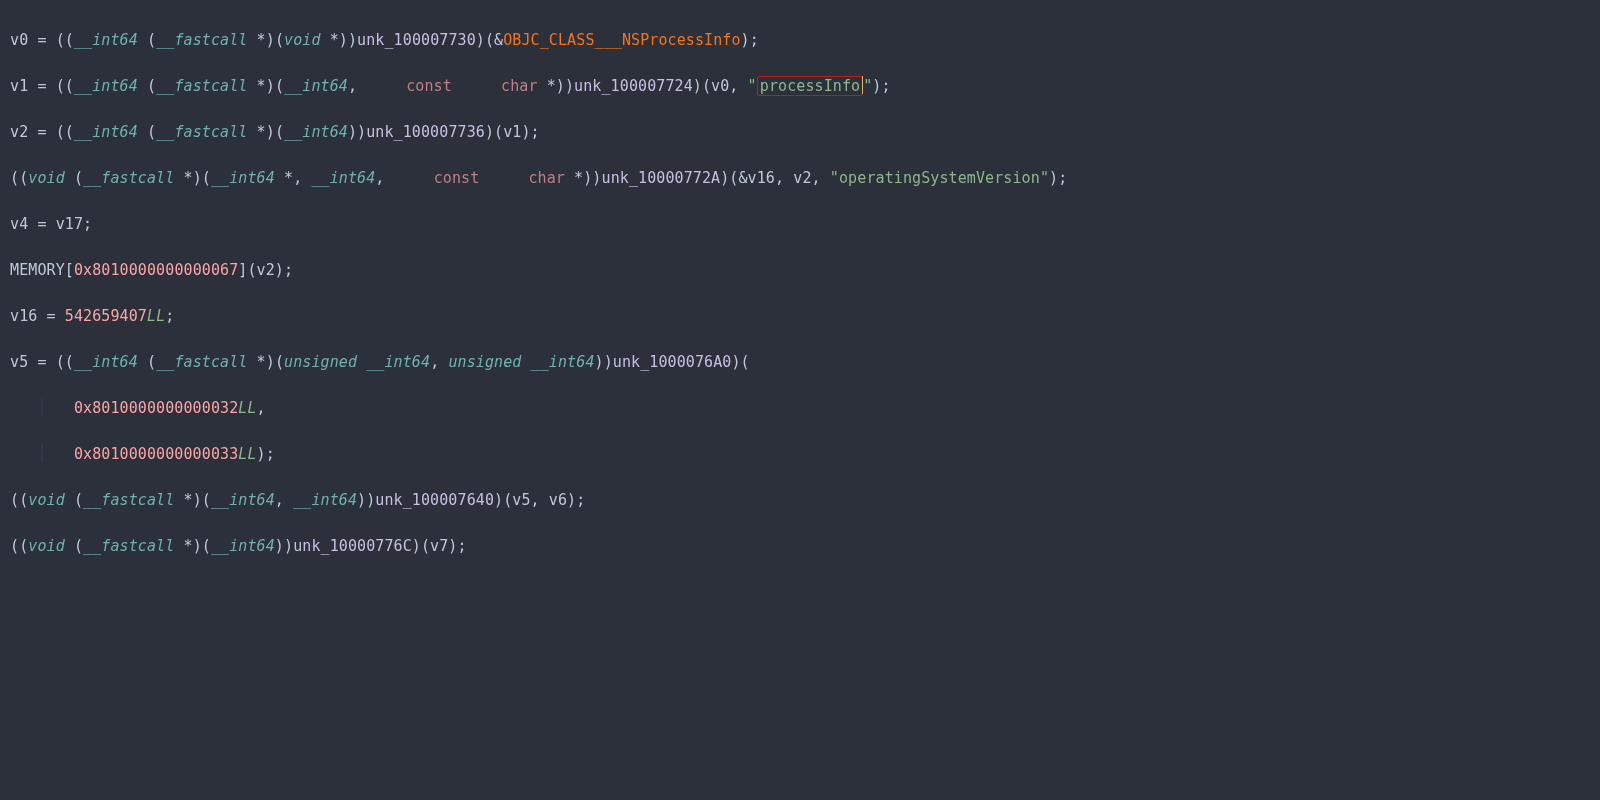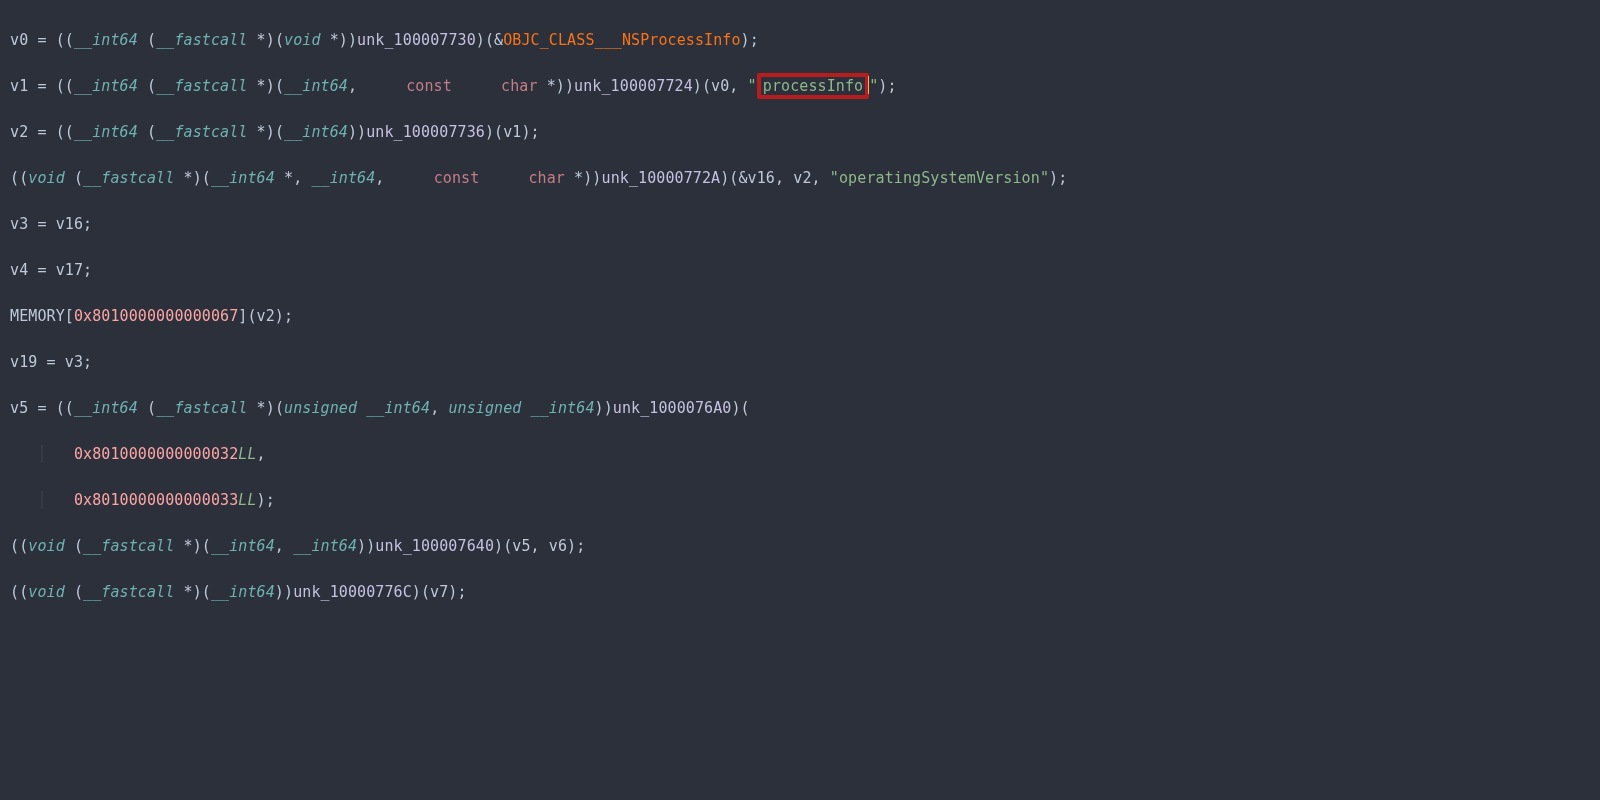--- a/index.html
+++ b/index.html
@@ -1,43 +1,42 @@
 <!DOCTYPE html>
 <html><head>
 <meta charset="utf-8">
 <style>
   html,body{margin:0;padding:0;background:#2b303b;color:#c5cdd9;font-family:ui-monospace,Menlo,Consolas,monospace;font-size:15px;line-height:23px;}
   .editor{padding:6px 10px 20px 10px;white-space:pre;letter-spacing:0.1px;}
   .line{display:block;position:relative;}
   .cursor{display:inline-block;width:1px;height:18px;background:#e6b36a;vertical-align:-3px;margin-left:-1px;}
-  .hl-box{border:4px solid #b91c1c;padding:0 2px;border-radius:2px;}
+  .hl-box{border:1px solid #b91c1c;padding:0 2px;border-radius:2px;}
   .c-var{color:#bfc9d9;}
   .c-op{color:#bfc9d9;}
   .c-punc{color:#bfc9d9;}
   .c-fn{color:#c6c0e1;text-align:right;}
   .c-type{color:#6fb2b0;font-style:italic;}
   .c-kw{color:#c27e86;margin-left:40px;}
   .c-num{color:#fca5a5;}
   .c-ll{color:#8fb78c;font-style:italic;}
   .c-str{color:#8fb78c;}
   .c-obj{color:#f97316;}
   .guide{color:#3a4150;}
 </style>
 </head>
 <body>
 
 <div class="editor">
 <span class="line"><span class="c-var">v0</span> <span class="c-op">=</span> <span class="c-punc">((</span><span class="c-type">__int64</span> <span class="c-punc">(</span><span class="c-type">__fastcall</span> <span class="c-op">*</span><span class="c-punc">)(</span><span class="c-type">void</span> <span class="c-op">*</span><span class="c-punc">))</span><span class="c-fn">unk_100007730</span><span class="c-punc">)(</span><span class="c-op">&amp;</span><span class="c-obj">OBJC_CLASS___NSProcessInfo</span><span class="c-punc">);</span></span>
 <span class="line"><span class="c-var">v1</span> <span class="c-op">=</span> <span class="c-punc">((</span><span class="c-type">__int64</span> <span class="c-punc">(</span><span class="c-type">__fastcall</span> <span class="c-op">*</span><span class="c-punc">)(</span><span class="c-type">__int64</span><span class="c-punc">,</span> <span class="c-kw">const</span> <span class="c-kw">char</span> <span class="c-op">*</span><span class="c-punc">))</span><span class="c-fn">unk_100007724</span><span class="c-punc">)(</span><span class="c-var">v0</span><span class="c-punc">,</span> <span class="c-str">"<span class="hl-box">processInfo</span><span class="cursor"></span>"</span><span class="c-punc">);</span></span>
 <span class="line"><span class="c-var">v2</span> <span class="c-op">=</span> <span class="c-punc">((</span><span class="c-type">__int64</span> <span class="c-punc">(</span><span class="c-type">__fastcall</span> <span class="c-op">*</span><span class="c-punc">)(</span><span class="c-type">__int64</span><span class="c-punc">))</span><span class="c-fn">unk_100007736</span><span class="c-punc">)(</span><span class="c-var">v1</span><span class="c-punc">);</span></span>
 <span class="line"><span class="c-punc">((</span><span class="c-type">void</span> <span class="c-punc">(</span><span class="c-type">__fastcall</span> <span class="c-op">*</span><span class="c-punc">)(</span><span class="c-type">__int64</span> <span class="c-op">*</span><span class="c-punc">,</span> <span class="c-type">__int64</span><span class="c-punc">,</span> <span class="c-kw">const</span> <span class="c-kw">char</span> <span class="c-op">*</span><span class="c-punc">))</span><span class="c-fn">unk_10000772A</span><span class="c-punc">)(</span><span class="c-op">&amp;</span><span class="c-var">v16</span><span class="c-punc">,</span> <span class="c-var">v2</span><span class="c-punc">,</span> <span class="c-str">"<span>operatingSystemVersion</span>"</span><span class="c-punc">);</span></span>
-<span class="line"><span class="c-var">v3</span> <span class="c-op">=</span> <span class="c-var">v16</span><span class="c-punc">;</span></span>
 <span class="line"><span class="c-var">v4</span> <span class="c-op">=</span> <span class="c-var">v17</span><span class="c-punc">;</span></span>
 <span class="line"><span class="c-var">MEMORY</span><span class="c-punc">[</span><span class="c-num">0x8010000000000067</span><span class="c-punc">](</span><span class="c-var">v2</span><span class="c-punc">);</span></span>
-<span class="line"><span class="c-var">v19</span> <span class="c-op">=</span> <span class="c-var">v3</span><span class="c-punc">;</span></span>
+<span class="line"><span class="c-var">v16</span> <span class="c-op">=</span> <span class="c-num">542659407</span><span class="c-ll">LL</span><span class="c-punc">;</span></span>
 <span class="line"><span class="c-var">v5</span> <span class="c-op">=</span> <span class="c-punc">((</span><span class="c-type">__int64</span> <span class="c-punc">(</span><span class="c-type">__fastcall</span> <span class="c-op">*</span><span class="c-punc">)(</span><span class="c-type">unsigned</span> <span class="c-type">__int64</span><span class="c-punc">,</span> <span class="c-type">unsigned</span> <span class="c-type">__int64</span><span class="c-punc">))</span><span class="c-fn">unk_1000076A0</span><span class="c-punc">)(</span></span>
 <span class="line"><span class="guide">   │   </span><span class="c-num">0x8010000000000032</span><span class="c-ll">LL</span><span class="c-punc">,</span></span>
 <span class="line"><span class="guide">   │   </span><span class="c-num">0x8010000000000033</span><span class="c-ll">LL</span><span class="c-punc">);</span></span>
 <span class="line"><span class="c-punc">((</span><span class="c-type">void</span> <span class="c-punc">(</span><span class="c-type">__fastcall</span> <span class="c-op">*</span><span class="c-punc">)(</span><span class="c-type">__int64</span><span class="c-punc">,</span> <span class="c-type">__int64</span><span class="c-punc">))</span><span class="c-fn">unk_100007640</span><span class="c-punc">)(</span><span class="c-var">v5</span><span class="c-punc">,</span> <span class="c-var">v6</span><span class="c-punc">);</span></span>
 <span class="line"><span class="c-punc">((</span><span class="c-type">void</span> <span class="c-punc">(</span><span class="c-type">__fastcall</span> <span class="c-op">*</span><span class="c-punc">)(</span><span class="c-type">__int64</span><span class="c-punc">))</span><span class="c-fn">unk_10000776C</span><span class="c-punc">)(</span><span class="c-var">v7</span><span class="c-punc">);</span></span>
 
 
 
 
 

